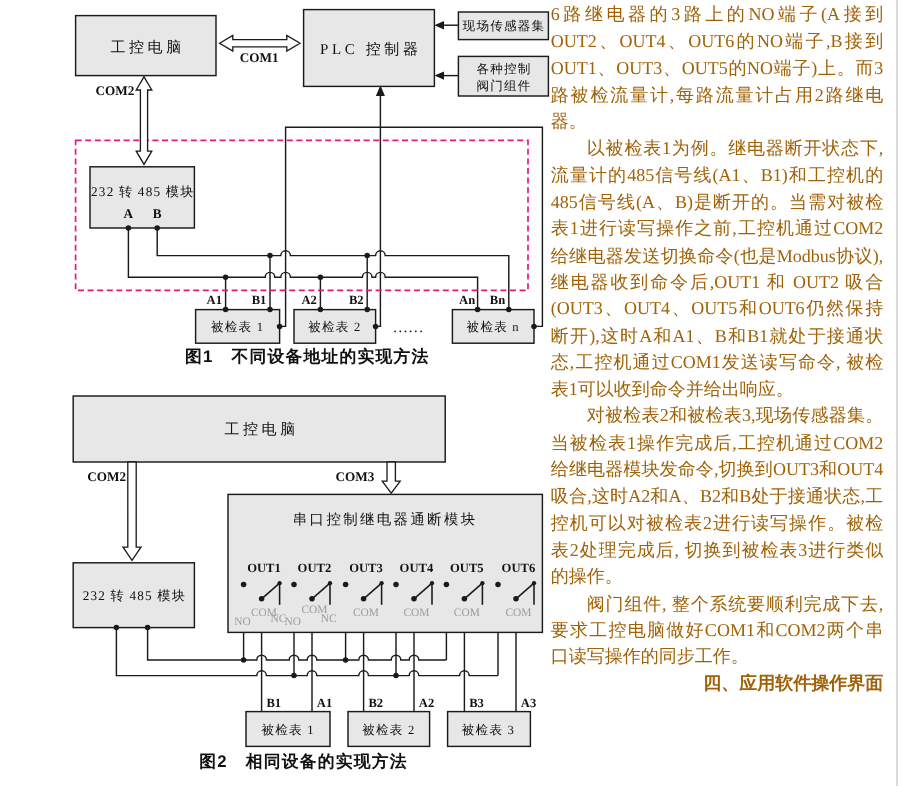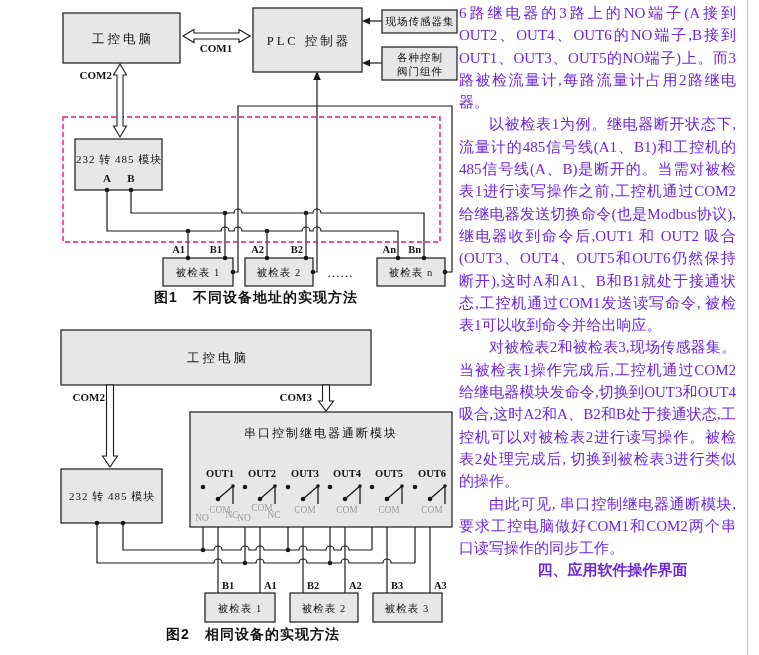--- a/index.html
+++ b/index.html
@@ -3,25 +3,25 @@
 <meta charset="utf-8">
 <style>
   html,body{margin:0;padding:0;background:#ffffff;}
   #page{position:relative;width:759px;height:655px;background:#ffffff;overflow:hidden;
         font-family:"Liberation Serif",serif;color:#1b1b1b;}
   svg{position:absolute;left:0;}
   #fig1-svg{top:0;}
   #fig2-svg{top:318px;}
   .textcol{position:absolute;left:459px;top:2px;width:277px;
            font-family:"Liberation Serif",serif;font-size:15px;line-height:22.3px;
-           text-align:justify;color:#6d28d9;}
+           text-align:justify;color:#a16207;}
   .textcol p{margin:0;}
   .textcol p.ind{text-indent:2em;font-family:Liberation Serif, serif;}
   .textcol p.heading{font-family:"Liberation Sans",sans-serif;font-weight:bold;
-                     text-indent:2em;text-align:center;}
+                     text-indent:2em;text-align:right;}
   .vsep{position:absolute;top:0;height:655px;width:1px;background:#c4c4c4;}
   
   text{font-family:"Liberation Serif",serif;fill:#111;}
   .boxlabel{font-size:12.5px;letter-spacing:3px;}
   .boxlabel-s{font-size:10.5px;letter-spacing:1px;}
   .modlabel{font-size:11px;letter-spacing:1px;}
   .relaytitle{font-size:12px;letter-spacing:2px;}
   .portlabel{font-size:11px;font-weight:bold;}
   .termlabel{font-size:10.5px;font-weight:bold;}
   .graylabel{font-size:9.5px;fill:#9c9c9c;}
@@ -234,18 +234,18 @@
         <circle class="dot" cx="330" cy="563" r="2.3"></circle>
     </g>
 
     <text class="caption" x="253" y="639" text-anchor="middle">图2　相同设备的实现方法</text>
   </svg>
 
   <div class="textcol">
     <p>6路继电器的3路上的NO端子(A接到OUT2、OUT4、OUT6的NO端子,B接到OUT1、OUT3、OUT5的NO端子)上。而3路被检流量计,每路流量计占用2路继电器。</p>
     <p class="ind">以被检表1为例。继电器断开状态下,流量计的485信号线(A1、B1)和工控机的485信号线(A、B)是断开的。当需对被检表1进行读写操作之前,工控机通过COM2给继电器发送切换命令(也是Modbus协议),继电器收到命令后,OUT1 和 OUT2 吸合(OUT3、OUT4、OUT5和OUT6仍然保持断开),这时A和A1、B和B1就处于接通状态,工控机通过COM1发送读写命令, 被检表1可以收到命令并给出响应。</p>
     <p class="ind">对被检表2和被检表3,现场传感器集。当被检表1操作完成后,工控机通过COM2给继电器模块发命令,切换到OUT3和OUT4吸合,这时A2和A、B2和B处于接通状态,工控机可以对被检表2进行读写操作。被检表2处理完成后, 切换到被检表3进行类似的操作。</p>
-    <p class="ind">由此可见, 串口控制继电器通断模块, 要求工控电脑做好COM1和COM2两个串口读写操作的同步工作。</p>
+    <p class="ind">阀门组件, 整个系统要顺利完成下去, 要求工控电脑做好COM1和COM2两个串口读写操作的同步工作。</p>
     <p class="heading">四、应用软件操作界面</p>
   </div>
 
   <div class="vsep" style="left:747px;"></div>
 </div>
 
 </body></html>

